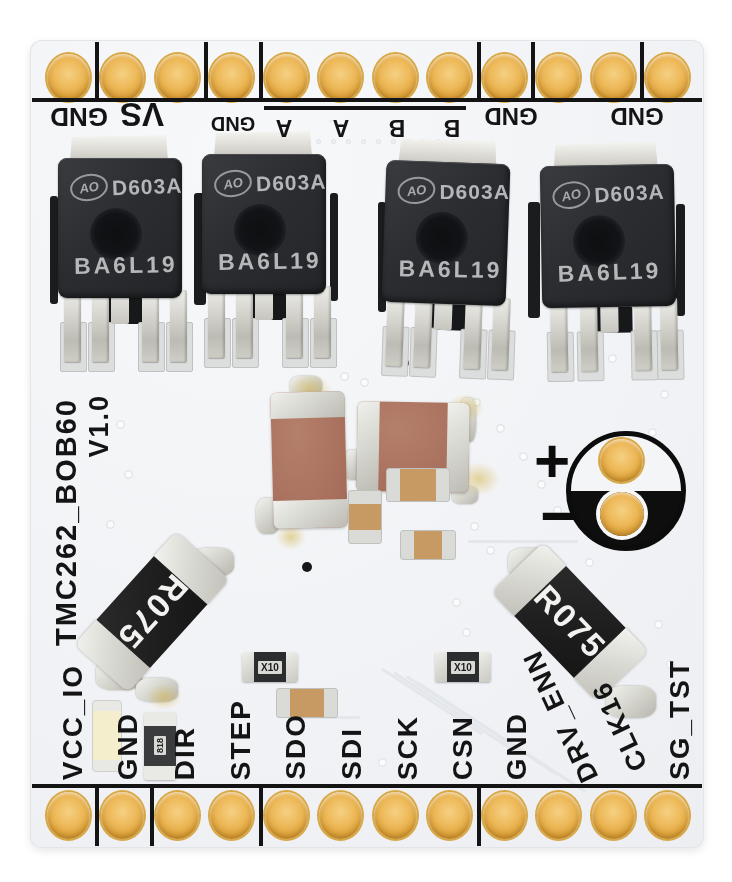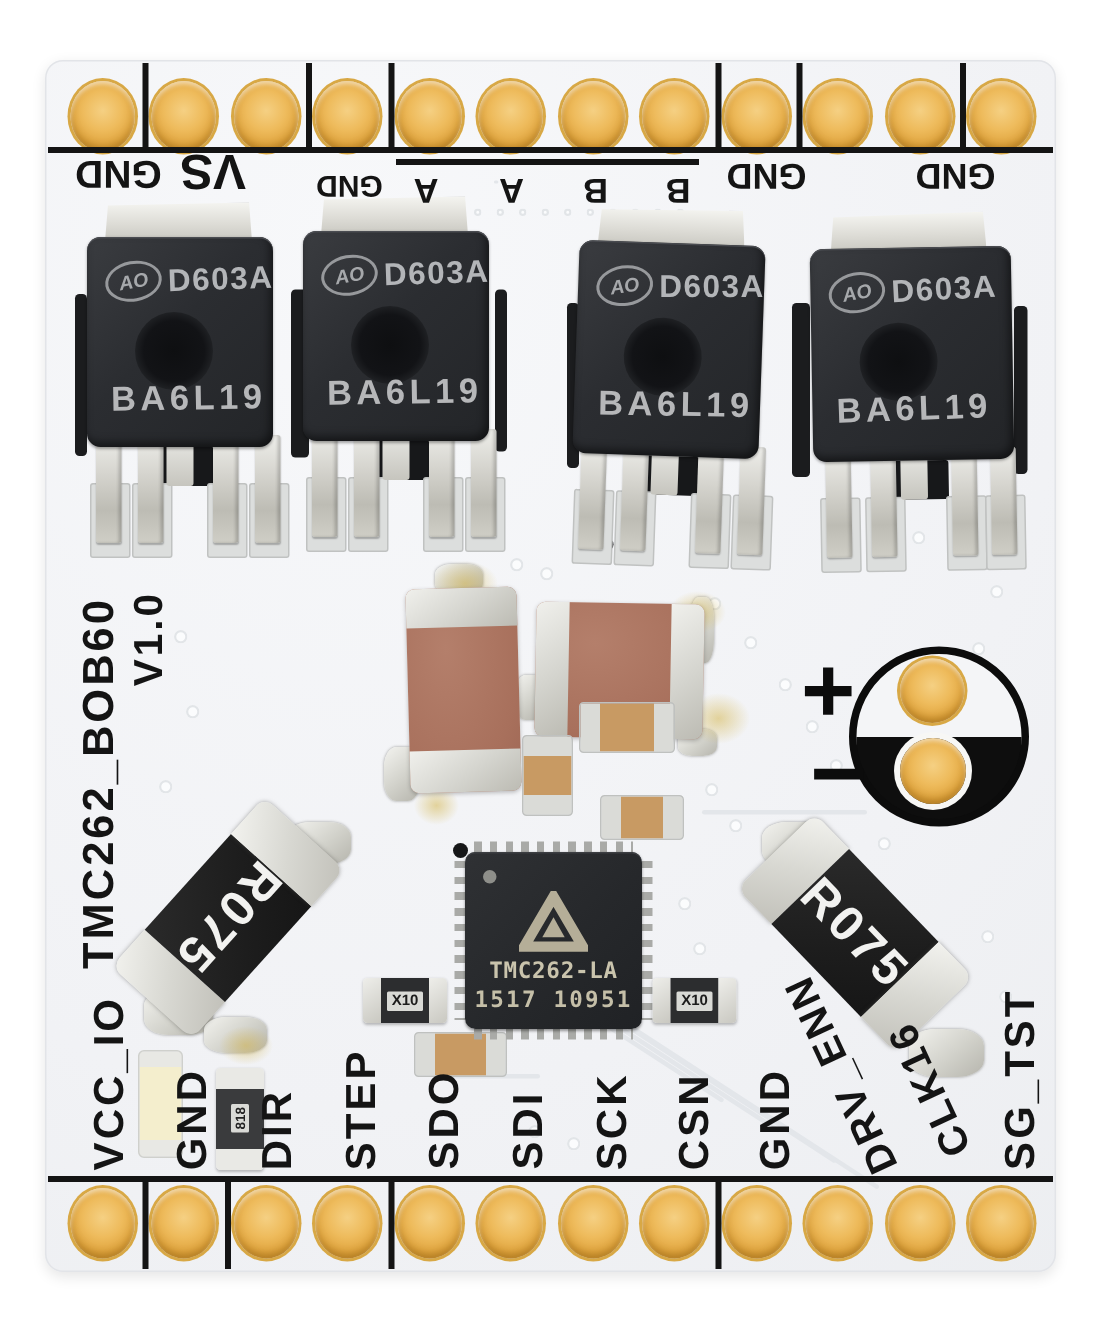--- a/index.html
+++ b/index.html
@@ -348,35 +348,20 @@
   <div class="bigcap capbrown" style="left:357px;top:402px;width:112px;height:90px;transform:rotate(1deg);">
     <i class="cap-end" style="top:0;bottom:0;left:0;width:22px;border-radius:6px 0 0 6px;"></i>
     <i class="cap-end" style="top:0;bottom:0;right:0;width:22px;border-radius:0 6px 6px 0;"></i>
   </div>
 
   <div class="smallcap h" style="left:386px;top:468px;width:62px;height:32px;"></div>
   <div class="smallcap v" style="left:348px;top:490px;width:32px;height:52px;"></div>
   <div class="smallcap h" style="left:400px;top:530px;width:54px;height:28px;"></div>
   <div class="smallcap h" style="left:276px;top:688px;width:60px;height:28px;"></div>
 
-  <div class="chip">
-    <div class="pins t"></div>
-    <div class="pins b"></div>
-    <div class="pins l"></div>
-    <div class="pins r"></div>
-    <div class="chip-body">
-      <span class="pin1dot"></span>
-      <svg class="tri-logo" width="46" height="42" viewBox="0 0 40 36">
-        <path d="M20 3 L37 32 L3 32 Z" fill="none" stroke="#b5ae98" stroke-width="6" stroke-linejoin="miter"></path>
-        <path d="M20 15 L26.5 26.5 L13.5 26.5 Z" fill="#b5ae98"></path>
-      </svg>
-      <div class="chip-l1">TMC262-LA</div>
-      <div class="chip-l2">1517 10951</div>
-    </div>
-  </div>
 
   <div class="sense" style="left:76px;top:576px;transform:rotate(-48deg);">
     <i class="s-end a"></i>
     <div class="s-mid">
       <span class="s-txt flip">R075</span>
     </div>
     <i class="s-end b"></i>
   </div>
   <div class="sense" style="left:494px;top:586px;transform:rotate(46deg);">
     <i class="s-end a"></i>

